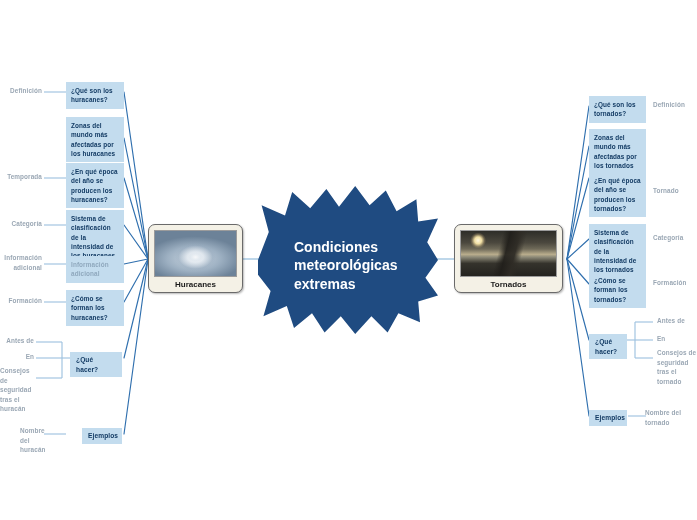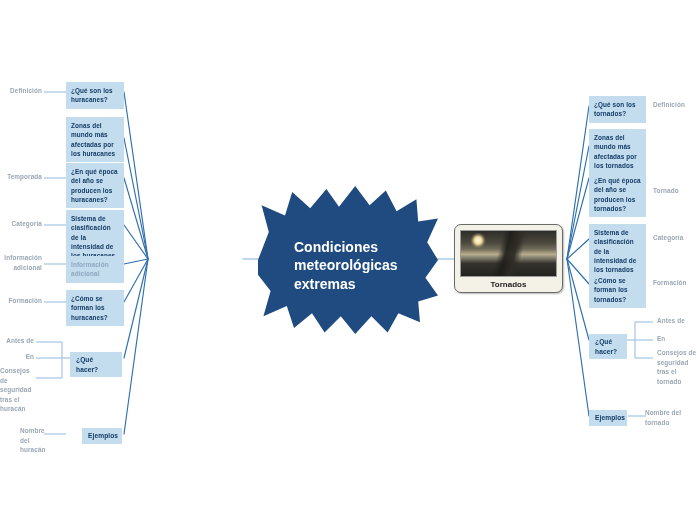--- a/index.html
+++ b/index.html
@@ -156,20 +156,24 @@
       <path d="M635,340 L653,340"></path>
       <path d="M635,358 L653,358"></path>
     </g>
   </svg>
 
   <div id="center-node">
     <div class="burst"></div>
     <div class="burst-label">Condiciones meteorológicas extremas</div>
   </div>
 
+  <div class="pic-node" style="left:148px; top:224px; width:95px;">
+    <div class="photo photo-hurricane"></div>
+    <div class="cap">Huracanes</div>
+  </div>
 
   <div class="pic-node" style="left:454px; top:224px; width:109px;">
     <div class="photo photo-tornado"></div>
     <div class="cap">Tornados</div>
   </div>
 
   <div class="topic" style="left:66px; top:82px; width:58px;">¿Qué son los huracanes?</div>
   <div class="topic" style="left:66px; top:117px; width:58px;">Zonas del mundo más afectadas por los huracanes</div>
   <div class="topic" style="left:66px; top:163px; width:58px;">¿En qué época del año se producen los huracanes?</div>
   <div class="topic" style="left:66px; top:210px; width:58px;">Sistema de clasificación de la intensidad de los huracanes</div>

